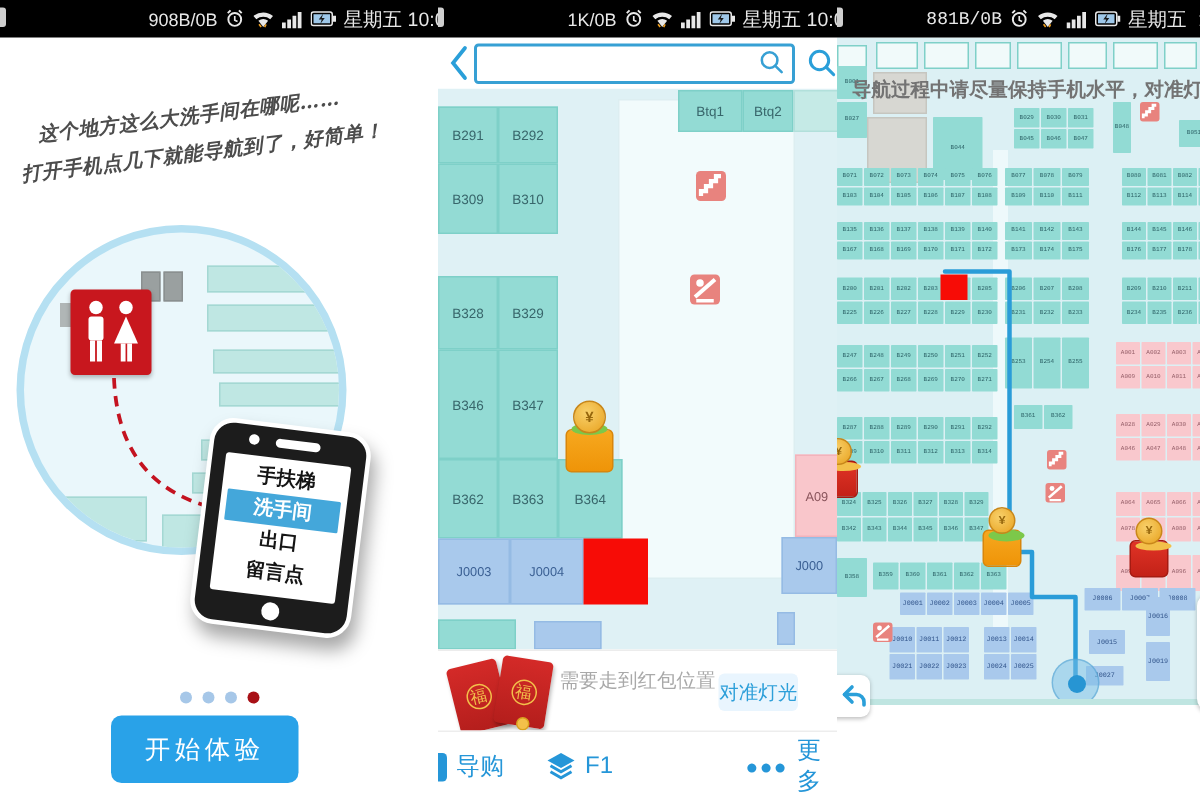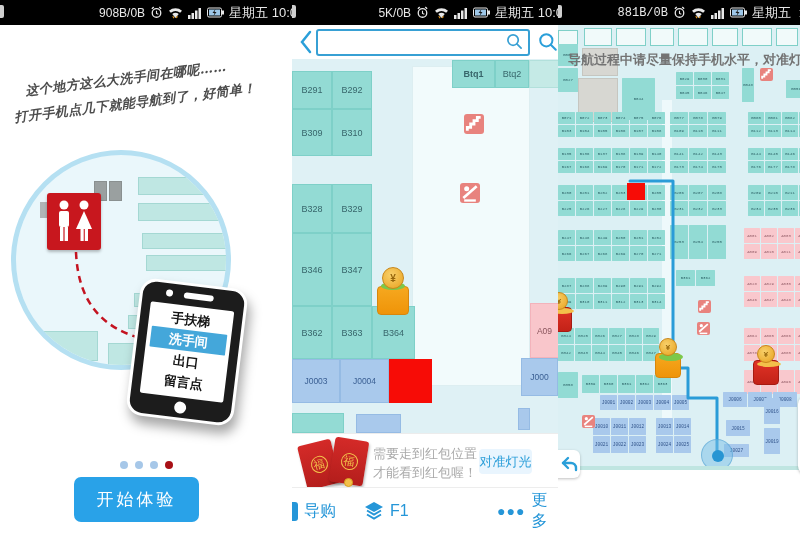--- a/index.html
+++ b/index.html
@@ -205,21 +205,21 @@
         <div class="dot inactive"></div>
         <div class="dot inactive"></div>
         <div class="dot active"></div>
       </div>
     <button class="start-btn">开始体验</button>
   </div>
 
   <div class="panel" id="panel-map">
     <div class="statusbar">
       <div class="sliver"></div>
-      <span class="stxt">5K/0B</span>
+      <span class="stxt">1K/0B</span>
       <svg class="sicon" width="13" height="13" viewBox="0 0 14 14">
           <circle cx="7" cy="7.5" r="4.6" fill="none" stroke="#e8e8e8" stroke-width="1.4"></circle>
           <path d="M7 5v3l2 1" stroke="#e8e8e8" stroke-width="1.2" fill="none"></path>
           <path d="M2 3l2-2M12 3l-2-2" stroke="#e8e8e8" stroke-width="1.4"></path>
         </svg>
       <svg class="sicon" width="15" height="13" viewBox="0 0 16 14">
           <path d="M1 5a11 11 0 0 1 14 0l-2 2.4a8 8 0 0 0-10 0z" fill="#e8e8e8"></path>
           <path d="M4.5 8.5a6 6 0 0 1 7 0L8 13z" fill="#e8e8e8"></path>
           <path d="M5 11l1.5 2M10 11l-1 2" stroke="#f0a020" stroke-width="1.2"></path>
         </svg>
@@ -259,21 +259,21 @@
         <div class="cell teal" style="left: 40px; top: 12px; width: 40px; height: 38px;">B292</div>
         <div class="cell teal" style="left: 0px; top: 50px; width: 40px; height: 47px;">B309</div>
         <div class="cell teal" style="left: 40px; top: 50px; width: 40px; height: 47px;">B310</div>
         <div class="cell teal" style="left: 0px; top: 125px; width: 40px; height: 49px;">B328</div>
         <div class="cell teal" style="left: 40px; top: 125px; width: 40px; height: 49px;">B329</div>
         <div class="cell teal" style="left: 0px; top: 174px; width: 40px; height: 73px;">B346</div>
         <div class="cell teal" style="left: 40px; top: 174px; width: 40px; height: 73px;">B347</div>
         <div class="cell teal" style="left: 0px; top: 247px; width: 40px; height: 53px;">B362</div>
         <div class="cell teal" style="left: 40px; top: 247px; width: 40px; height: 53px;">B363</div>
         <div class="cell teal" style="left: 80px; top: 247px; width: 43px; height: 53px;">B364</div>
-        <div class="cell teal" style="left: 160px; top: 1px; width: 43px; height: 28px; font-weight: bold;">Btq1</div>
+        <div class="cell teal" style="left: 160px; top: 1px; width: 43px; height: 28px;">Btq1</div>
         <div class="cell teal" style="left: 203px; top: 1px; width: 34px; height: 28px;">Btq2</div>
         <div class="cell teallight" style="left: 237px; top: 1px; width: 30px; height: 28px;"></div>
         <div class="cell blue" style="left: 0px; top: 300px; width: 48px; height: 44px;">J0003</div>
         <div class="cell blue" style="left: 48px; top: 300px; width: 49px; height: 44px;">J0004</div>
         <div class="cell red" style="left: 97px; top: 300px; width: 43px; height: 44px;"></div>
         <div class="cell pink" style="left: 238px; top: 244px; width: 29px; height: 55px;">A09</div>
         <div class="cell blue" style="left: 229px; top: 299px; width: 37px; height: 38px;">J000</div>
         <div class="cell teal" style="left: 0px; top: 354px; width: 52px; height: 20px;"></div>
         <div class="cell blue" style="left: 64px; top: 355px; width: 45px; height: 19px;"></div>
         <div class="cell blue" style="left: 226px; top: 349px; width: 12px; height: 22px;"></div>
@@ -299,21 +299,20 @@
     <div class="banner">
       <div class="env" style="left:10px;top:8px;transform:rotate(-14deg);">
           <div class="fu">福</div>
         </div>
       <div class="env" style="left:40px;top:5px;transform:rotate(9deg);">
           <div class="fu">福</div>
         </div>
       <div class="env-coin" style="left:52px;top:44px;"></div>
       <div class="banner-text">
         <div>需要走到红包位置，</div>
-        <div>才能看到红包喔！</div>
       </div>
       <button class="banner-btn">对准灯光</button>
     </div>
 
     <div class="tabbar">
       <div class="tabitem" style="left:0;">
         <span class="guide-ico"></span>
         <span>导购</span>
       </div>
       <div class="tabitem" style="left:72px;">

